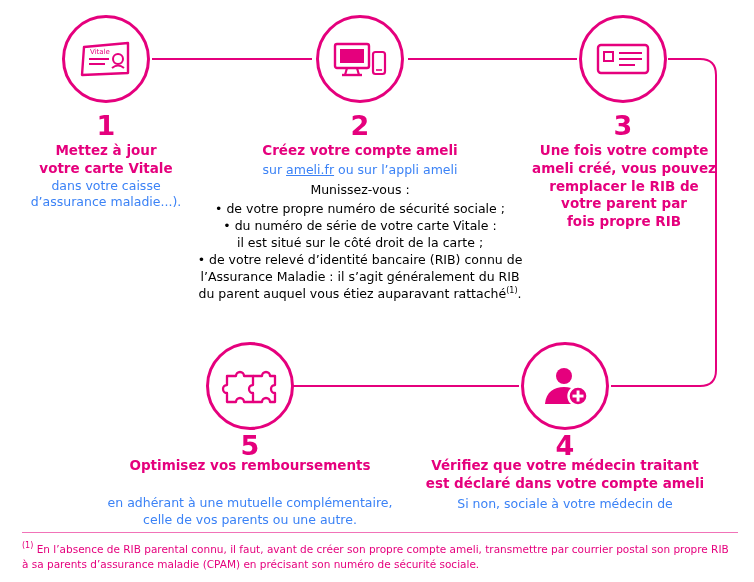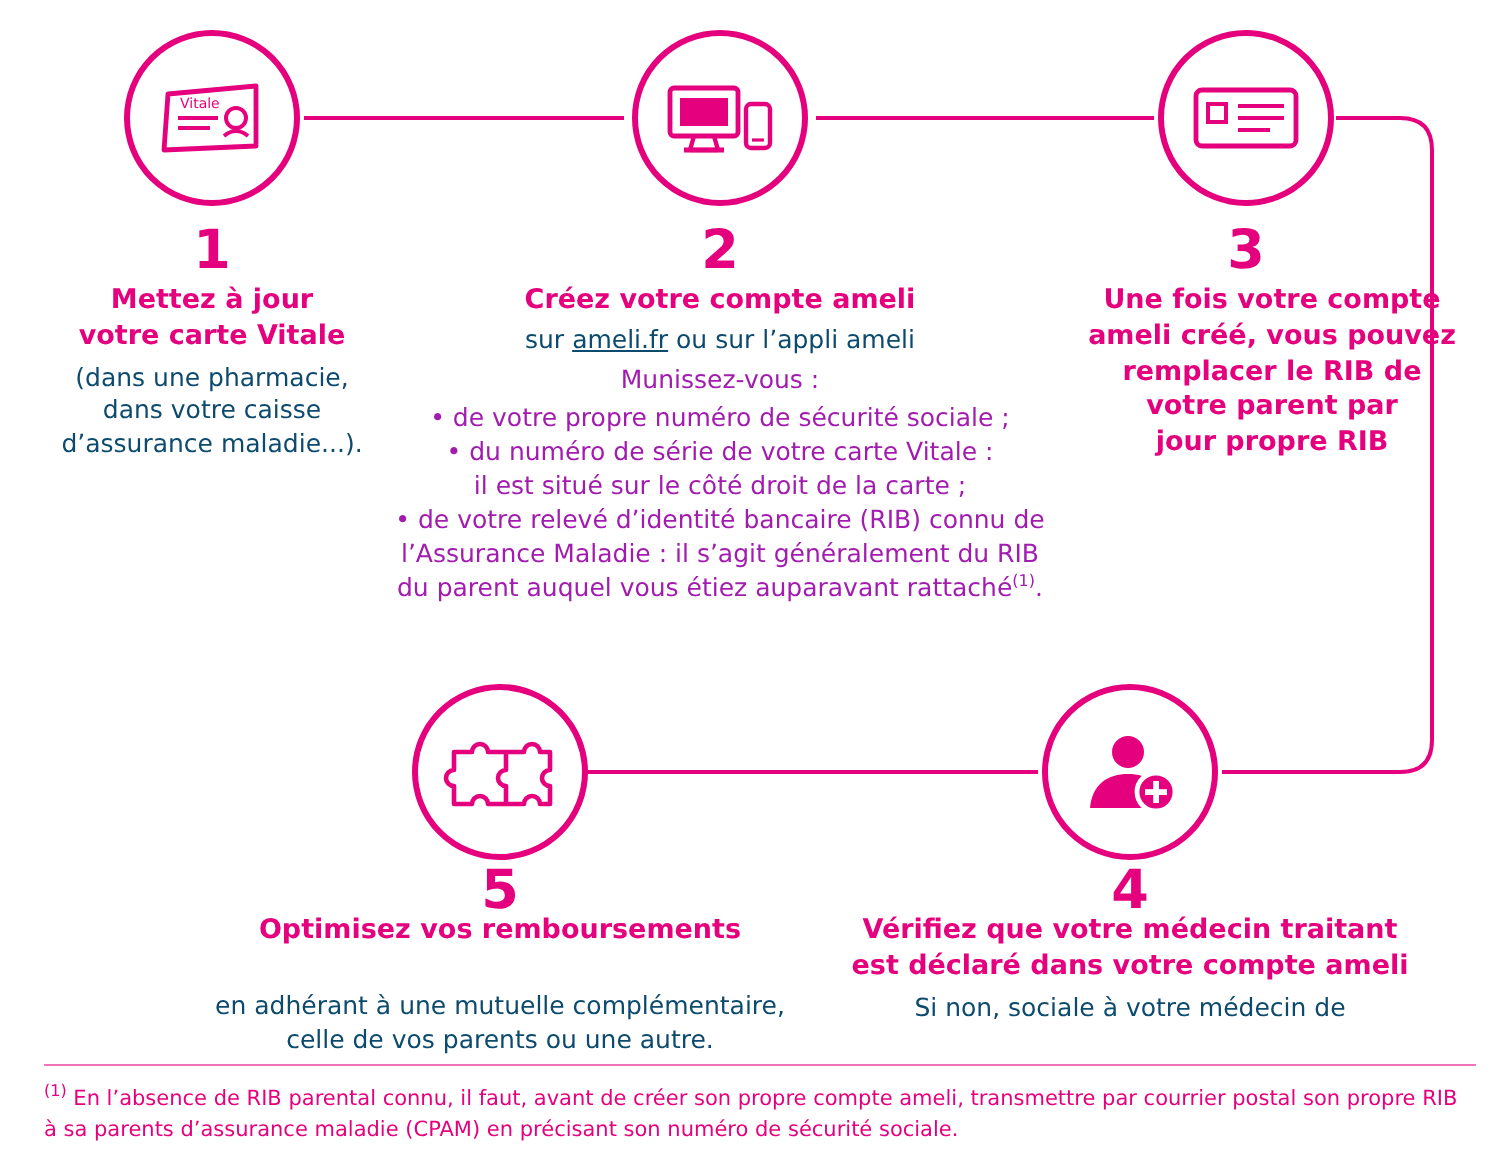--- a/index.html
+++ b/index.html
@@ -58,28 +58,28 @@
   }
   .title {
     font-weight: bold;
     font-size: 13.5px;
     line-height: 1.32;
     color: #e5007d;
   }
   .sub {
     font-size: 12.5px;
     line-height: 1.34;
-    color: #0c4a6e;
+    color: #3b82f6;
     font-weight: normal;
   }
   .sub u { text-decoration: underline; }
   .list {
     font-size: 12.5px;
     line-height: 1.36;
-    color: #a21caf;
+    color: #000000;
     text-align: center;
   }
   .list .lead { margin-bottom: 2px; }
   .footnote {
     position: absolute;
     left: 22px;
     top: 540px;
     width: 716px;
     font-size: 10.5px;
     line-height: 1.45;
@@ -121,21 +121,20 @@
         <rect x="11" y="26" width="16" height="2" fill="#e5007d"></rect>
         <circle cx="40" cy="22" r="5" fill="none" stroke="#e5007d" stroke-width="2"></circle>
         <path d="M34 31 Q40 26 46 31" fill="none" stroke="#e5007d" stroke-width="2"></path>
       </svg>
     </span>
   </div>
   <div class="step-num" style="left:66px; top:112px; width:80px;">1</div>
   <div class="block" style="left:16px; top:142px; width:180px;">
     <div class="title">Mettez à jour</div>
     <div class="title">votre carte Vitale</div>
-    <div class="sub" style="margin-top:3px;">(dans une pharmacie,</div>
     <div class="sub">dans votre caisse</div>
     <div class="sub">d’assurance maladie...).</div>
   </div>
 
   <div class="circle" style="left:316px; top:15px;">
     <span>
       <svg width="58" height="46" viewBox="0 0 58 46">
         <rect x="4" y="8" width="34" height="24" rx="2" fill="none" stroke="#e5007d" stroke-width="2.4"></rect>
         <rect x="9" y="13" width="24" height="14" fill="#e5007d"></rect>
         <path d="M16 32 L14 39 L28 39 L26 32" fill="none" stroke="#e5007d" stroke-width="2.2" stroke-linejoin="round"></path>
@@ -168,26 +167,26 @@
       <svg width="56" height="40" viewBox="0 0 56 40">
         <rect x="3" y="6" width="50" height="28" rx="3" fill="none" stroke="#e5007d" stroke-width="2.4"></rect>
         <rect x="9" y="13" width="9" height="9" fill="none" stroke="#e5007d" stroke-width="2"></rect>
         <line x1="24" y1="14" x2="47" y2="14" stroke="#e5007d" stroke-width="2"></line>
         <line x1="24" y1="20" x2="47" y2="20" stroke="#e5007d" stroke-width="2"></line>
         <line x1="24" y1="26" x2="40" y2="26" stroke="#e5007d" stroke-width="2"></line>
       </svg>
     </span>
   </div>
   <div class="step-num" style="left:583px; top:112px; width:80px;">3</div>
-  <div class="block" style="left:528px; top:142px; width:192px;margin-left:12px;">
+  <div class="block" style="left:528px; top:142px; width:192px;">
     <div class="title">Une fois votre compte</div>
     <div class="title">ameli créé, vous pouvez</div>
     <div class="title">remplacer le RIB de</div>
     <div class="title">votre parent par</div>
-    <div class="title">jour propre RIB</div>
+    <div class="title">fois propre RIB</div>
   </div>
 
   <div class="circle" style="left:206px; top:342px;">
     <span>
       <svg width="58" height="44" viewBox="0 0 58 44">
         <path d="M6 12 h9 a4 4 0 1 1 8 0 h9 v9 a4 4 0 1 0 0 8 v9 h-9 a4 4 0 1 0 -8 0 h-9 v-9 a4 4 0 1 1 0 -8 z" fill="none" stroke="#e5007d" stroke-width="2.3" stroke-linejoin="round"></path>
         <path d="M32 12 h9 a4 4 0 1 1 8 0 h5 v9 a4 4 0 1 0 0 8 v9 h-5 a4 4 0 1 0 -8 0 h-9" fill="none" stroke="#e5007d" stroke-width="2.3" stroke-linejoin="round"></path>
       </svg>
     </span>
   </div>

